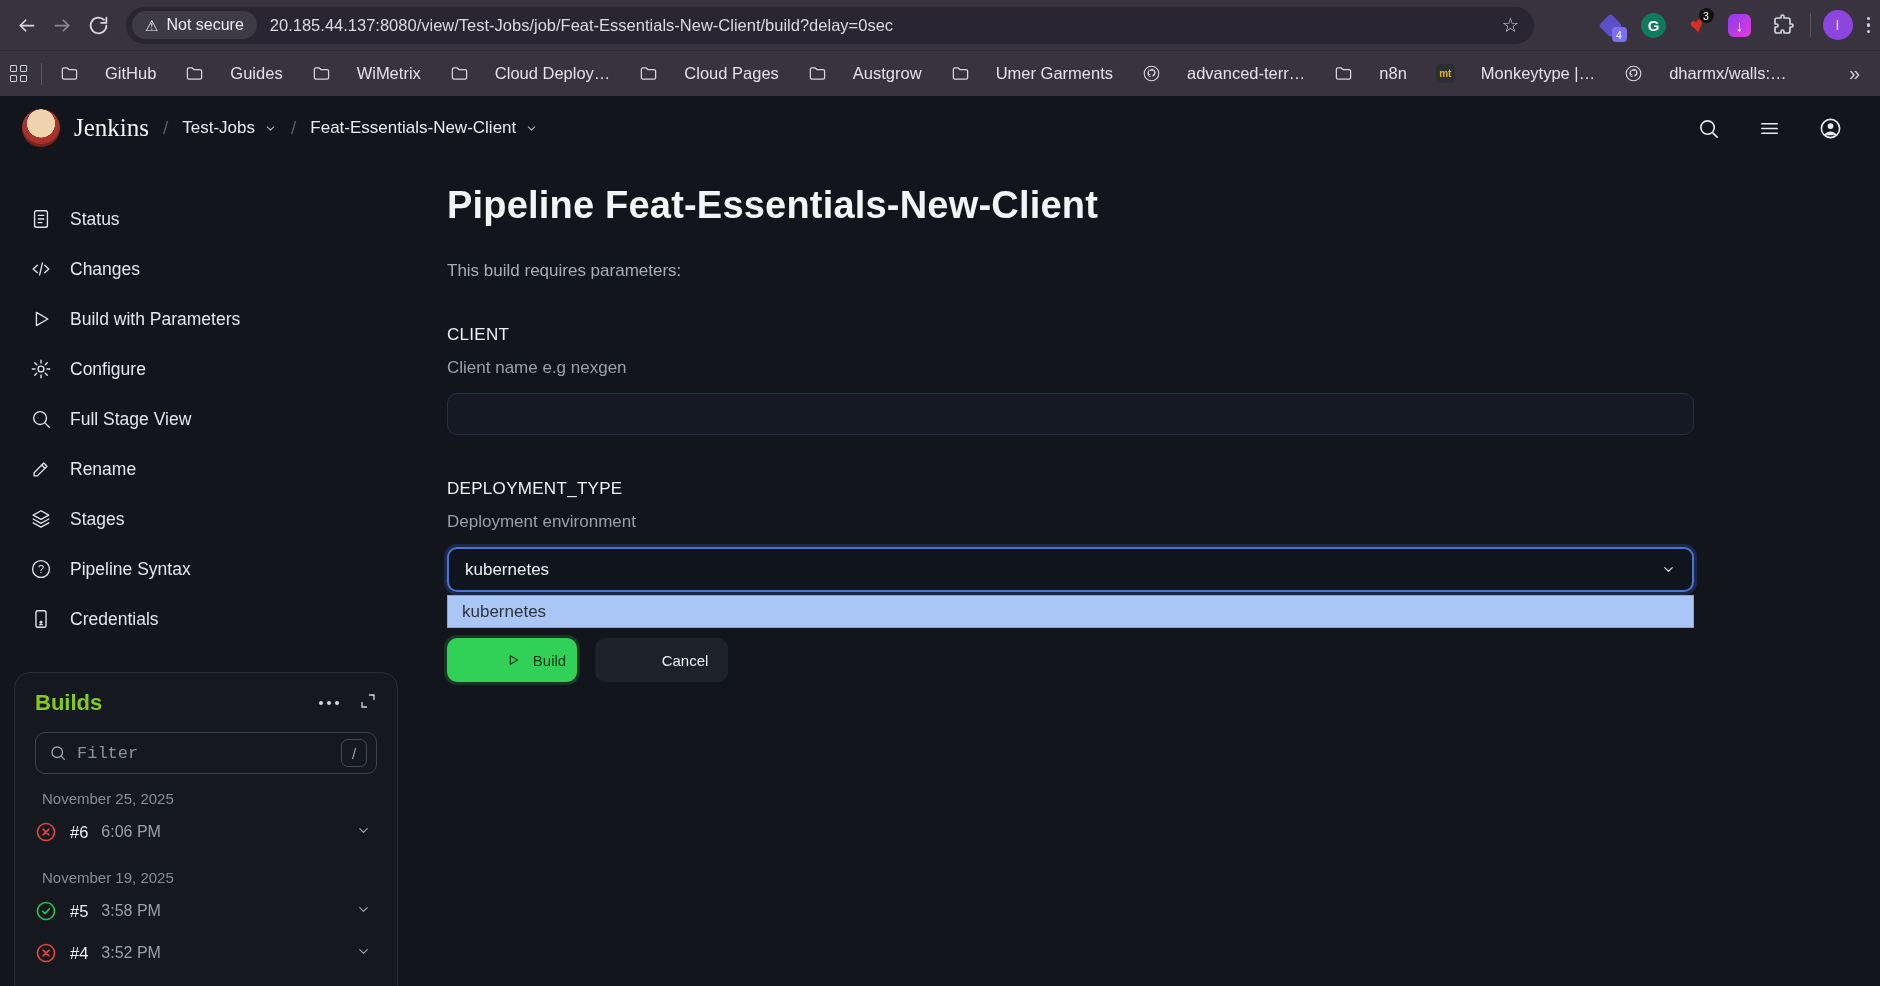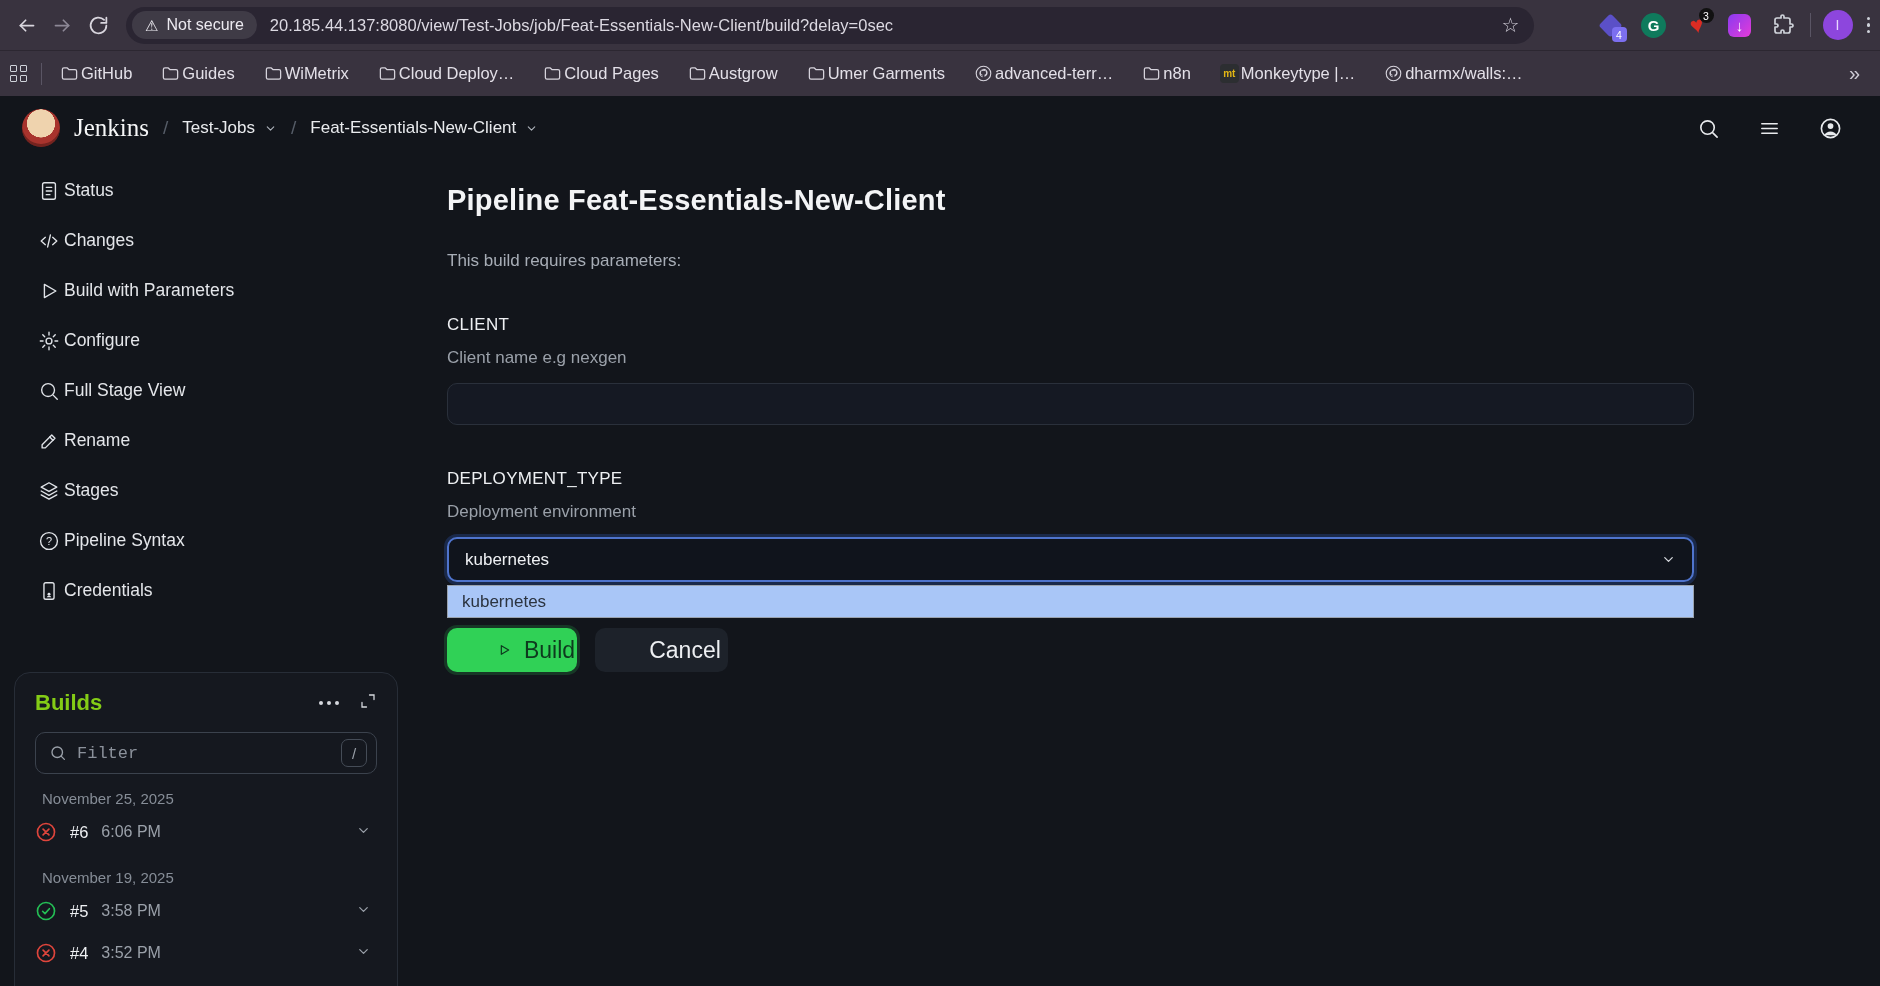--- a/index.html
+++ b/index.html
@@ -43,21 +43,21 @@
   .kebab { display:flex; flex-direction:column; gap:3px; margin-left:14px; flex:0 0 auto; }
   .kebab i { width:3.5px; height:3.5px; border-radius:50%; background:#cfd3da; }
 
   
   .bookmarks { position:absolute; top:50px; left:0; width:1880px; height:46px; background:#39333f;
                border-top:1px solid rgba(0,0,0,0.22); display:flex; align-items:center;
                padding:0 20px 0 10px; color:#e3e0e8; font-size:16.5px; }
   .apps-grid { display:grid; grid-template-columns:7px 7px; grid-gap:3px; margin-right:14px; }
   .apps-grid i { width:7px; height:7px; border:1.6px solid #cfd3da; border-radius:1px; }
   .bm-sep { width:1px; height:22px; background:#5a5564; margin-right:18px; }
-  .bm-item { display:flex; align-items:flex-end; gap:2px; margin-right:29px; white-space:nowrap; }
+  .bm-item { display:flex; align-items:flex-end; gap:26px; margin-right:29px; white-space:nowrap; }
   .bm-item svg { width:19px; height:19px; stroke:#d6d3dc; fill:none; stroke-width:1.6; stroke-linejoin:round; flex:0 0 auto; }
   .bm-item svg.gh { stroke-width:1.4; }
   .bm-item svg.gh path.body { fill:#d6d3dc; stroke:none; }
   .mt-ic { width:19px; height:19px; border-radius:4px; background:#2c2e31; color:#e2b714;
            font-size:10px; font-weight:700; display:flex; align-items:center; justify-content:center; }
   .bm-overflow { margin-left:auto; color:#cfccd6; font-size:20px; }
 
   
   .jenkins { position:absolute; top:96px; left:0; width:1880px; height:890px; background:#12151b; color:#eceef1; }
 
@@ -68,21 +68,21 @@
              box-shadow:inset 0 -3px 0 rgba(0,0,0,.3); margin-right:14px; }
   .jk-brand { font-family:"Liberation Serif", serif; font-weight:400; font-size:25px; color:#f5f6f7; }
   .crumb-slash { color:#565d68; font-size:19px; margin:0 14px; }
   .crumb { display:flex; align-items:center; gap:9px; font-size:17px; color:#e9ebee; }
   .crumb svg { width:13px; height:13px; stroke:#aeb4bc; fill:none; stroke-width:2; stroke-linecap:round; stroke-linejoin:round; }
   .jk-actions { margin-left:auto; display:flex; align-items:center; gap:38px; }
   .jk-actions svg { width:23px; height:23px; stroke:#e8eaed; fill:none; stroke-width:1.7; stroke-linecap:round; stroke-linejoin:round; }
 
   
   .sidebar { position:absolute; top:84px; left:0; width:430px; }
-  .side-item { height:50px; display:flex; align-items:flex-start; gap:4px; padding-left:38px;
+  .side-item { height:50px; display:flex; align-items:flex-end; gap:18px; padding-left:30px;
                color:#e4e6ea; font-size:17.5px; border-radius:10px; }
   .side-item svg { width:22px; height:22px; stroke:#e0e3e8; fill:none; stroke-width:1.5;
                    stroke-linecap:round; stroke-linejoin:round; flex:0 0 auto; }
   .side-item svg text { fill:#e0e3e8; stroke:none; font-size:12px; font-family:"Liberation Sans",sans-serif; }
 
   
   .builds-card { position:absolute; left:14px; top:576px; width:384px; height:420px;
                  background:#15181f; border:1px solid #272d37; border-radius:16px; padding:17px 20px; }
   .builds-head { display:flex; align-items:center; }
   .builds-title { font-size:22px; color:#84cc16;font-weight:bold; }
@@ -106,37 +106,37 @@
   .status-ic svg { width:22px; height:22px; fill:none; stroke-width:1.8; stroke-linecap:round; stroke-linejoin:round; }
   svg.ic-x { stroke:#df453c; }
   svg.ic-check { stroke:#24bf55; }
   .build-id { color:#eef0f3; font-size:16.5px; }
   .build-time { color:#9aa0a9; font-size:16px; }
   .row-chev { margin-left:auto; margin-right:6px; }
   .row-chev svg { width:15px; height:15px; stroke:#9aa0a9; fill:none; stroke-width:2; stroke-linecap:round; stroke-linejoin:round; }
 
   
   .main { position:absolute; left:447px; top:88px; width:1247px; }
-  .page-title { font-size:29px; font-weight:700; color:#f3f4f6; letter-spacing:.2px; }
+  .page-title { font-size:38px; font-weight:700; color:#f3f4f6; letter-spacing:.2px; }
   .intro { margin-top:34px; color:#a7adb6; font-size:17px; }
   .param-name { margin-top:44px; color:#eef0f3; font-size:17px; font-weight:500; letter-spacing:.3px; }
   .param-desc { margin-top:13px; color:#9aa0a9; font-size:17px; }
   .text-input { margin-top:15px; width:100%; height:42px; background:#151923; border:1px solid #2a303b;
                 border-radius:10px; color:#e8eaee; font-size:17px; padding:0 14px; outline:none;
                 font-family:"Liberation Sans",sans-serif; display:block; }
   .select-box { margin-top:15px; width:100%; height:45px; background:#10141c; border:2px solid #4f74cd;
                 box-shadow:0 0 0 3px rgba(38,66,134,.45); border-radius:10px;
                 display:flex; align-items:center; justify-content:space-between; padding:0 16px; cursor:default; }
   .select-value { color:#eef0f3; font-size:17px; }
   .select-box svg { width:15px; height:15px; stroke:#d6d9de; fill:none; stroke-width:2; stroke-linecap:round; stroke-linejoin:round; }
   .dropdown { margin-top:3px; width:100%; border:1px solid #9aa2ad; background:#13161d; }
   .dd-option { height:31px; display:flex; align-items:center; padding:0 14px; font-size:17px; color:#e9ebef; }
   .dd-option.highlighted { background:#a9c6f7; color:#2c3440; }
   .actions { margin-top:10px; display:flex; gap:18px; align-items:center; }
-  .btn { height:44px; border:none; border-radius:10px; font-size:23px; display:flex; align-items:center;
+  .btn { height:44px; border:none; border-radius:10px; font-size:15px; display:flex; align-items:center;
          justify-content:center; font-family:"Liberation Sans",sans-serif; cursor:pointer;padding-left:47px; }
   .btn-build { width:130px; background:#30d156; color:#0e3a1e; gap:12px; box-shadow:0 0 0 3px rgba(48,209,86,.18); }
   .btn-build svg { width:16px; height:16px; stroke:#0e3a1e; fill:none; stroke-width:1.8; stroke-linejoin:round; }
   .btn-cancel { width:133px; background:#1d222a; color:#edeff2; }
 </style>
 </head>
 <body>
 
 <div class="screen">
 

